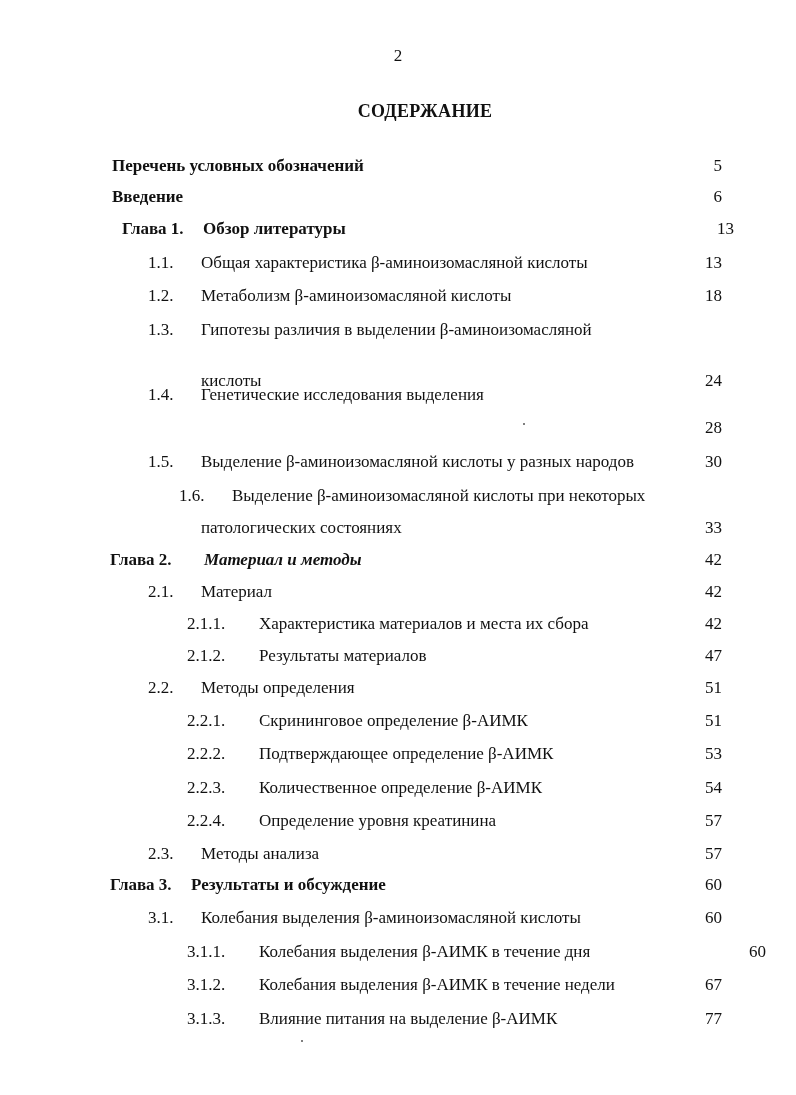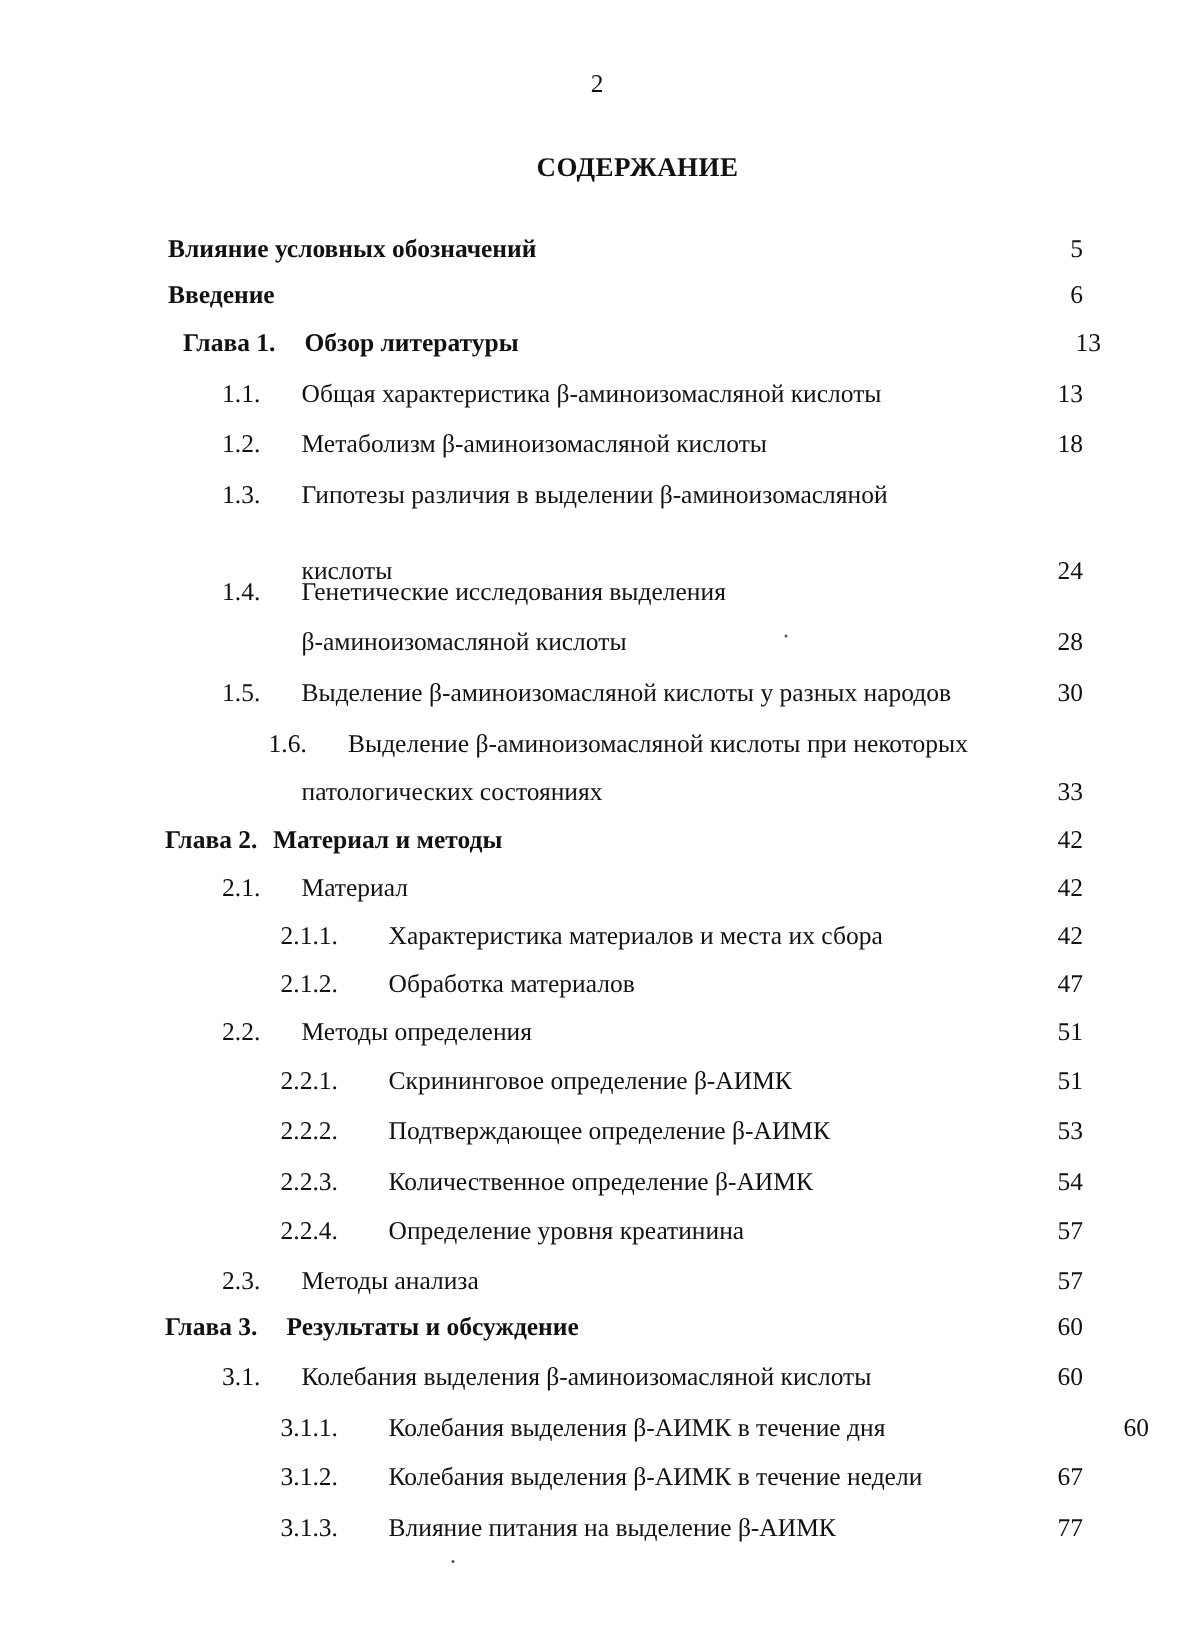--- a/index.html
+++ b/index.html
@@ -35,21 +35,21 @@
   </style>
 </head>
 <body>
 
 <div class="page-number">2</div>
 <div class="title">СОДЕРЖАНИЕ</div>
 
 <div class="toc" id="toc">
     <div class="toc-row lvl0" style="top: 154px;">
       <span class="num"></span>
-      <span class="text" style="left: 112px;">Влияние условных обозначений</span>
+      <span class="text" style="left: 112px;">Перечень условных обозначений</span>
       <span class="page">5</span>
     </div>
     <div class="toc-row lvl0" style="top: 185px;">
       <span class="num"></span>
       <span class="text" style="left: 112px;">Введение</span>
       <span class="page">6</span>
     </div>
     <div class="toc-row lvl0" style="top: 217px; margin-left: 12px;">
       <span class="num">Глава 1.</span>
       <span class="text" style="left: 191px;">Обзор литературы</span>
@@ -75,56 +75,55 @@
       <span class="text">кислоты</span>
       <span class="page">24</span>
     </div>
     <div class="toc-row lvl1" style="top: 383px;">
       <span class="num">1.4.</span>
       <span class="text">Генетические исследования выделения</span>
       <span class="page"></span>
     </div>
     <div class="toc-row lvl1" style="top: 416px;">
       <span class="num"></span>
-      <span class="text">β-аминоизомасляной кислоты</span>
       <span class="page">28</span>
     </div>
     <div class="toc-row lvl1" style="top: 450px;">
       <span class="num">1.5.</span>
       <span class="text">Выделение β-аминоизомасляной кислоты у разных народов</span>
       <span class="page">30</span>
     </div>
     <div class="toc-row lvl1" style="top: 484px; margin-left: 31px;">
       <span class="num">1.6.</span>
       <span class="text">Выделение β-аминоизомасляной кислоты при некоторых</span>
       <span class="page"></span>
     </div>
     <div class="toc-row lvl1" style="top: 516px;">
       <span class="num"></span>
       <span class="text">патологических состояниях</span>
       <span class="page">33</span>
     </div>
     <div class="toc-row lvl0" style="top: 548px;">
       <span class="num">Глава 2.</span>
-      <span class="text" style="left: 182px;">Материал и методы</span>
+      <span class="text" style="left: 204px; font-style: italic;">Материал и методы</span>
       <span class="page">42</span>
     </div>
     <div class="toc-row lvl1" style="top: 580px;">
       <span class="num">2.1.</span>
       <span class="text">Материал</span>
       <span class="page">42</span>
     </div>
     <div class="toc-row lvl2" style="top: 612px;">
       <span class="num">2.1.1.</span>
       <span class="text">Характеристика материалов и места их сбора</span>
       <span class="page">42</span>
     </div>
     <div class="toc-row lvl2" style="top: 644px;">
       <span class="num">2.1.2.</span>
-      <span class="text">Обработка материалов</span>
+      <span class="text">Результаты материалов</span>
       <span class="page">47</span>
     </div>
     <div class="toc-row lvl1" style="top: 676px;">
       <span class="num">2.2.</span>
       <span class="text">Методы определения</span>
       <span class="page">51</span>
     </div>
     <div class="toc-row lvl2" style="top: 709px;">
       <span class="num">2.2.1.</span>
       <span class="text">Скрининговое определение β-АИМК</span>

